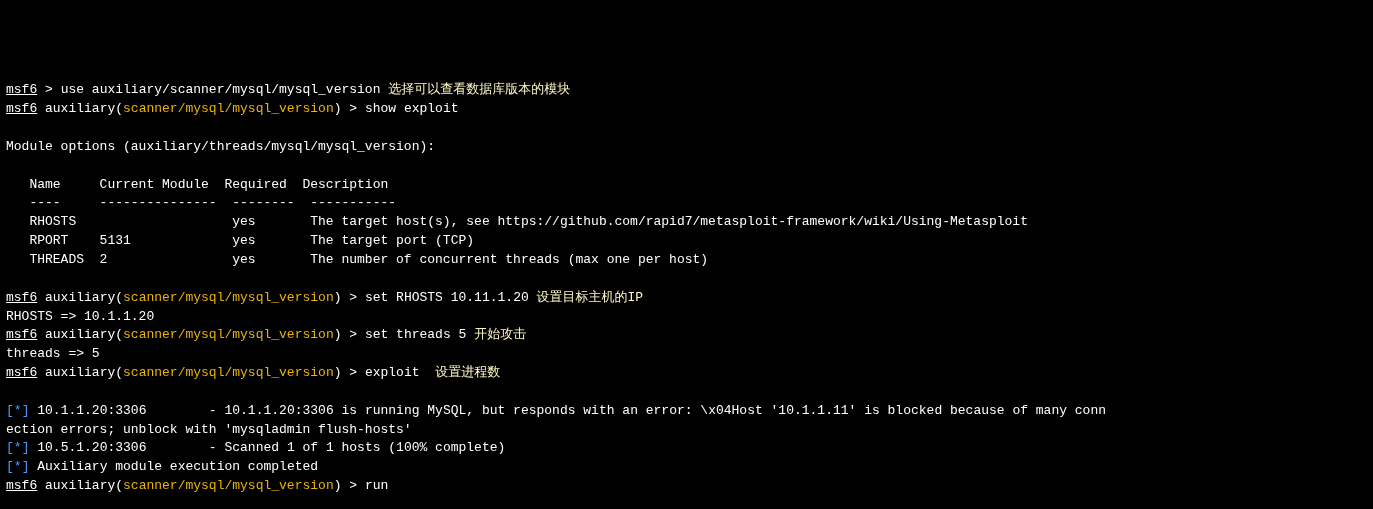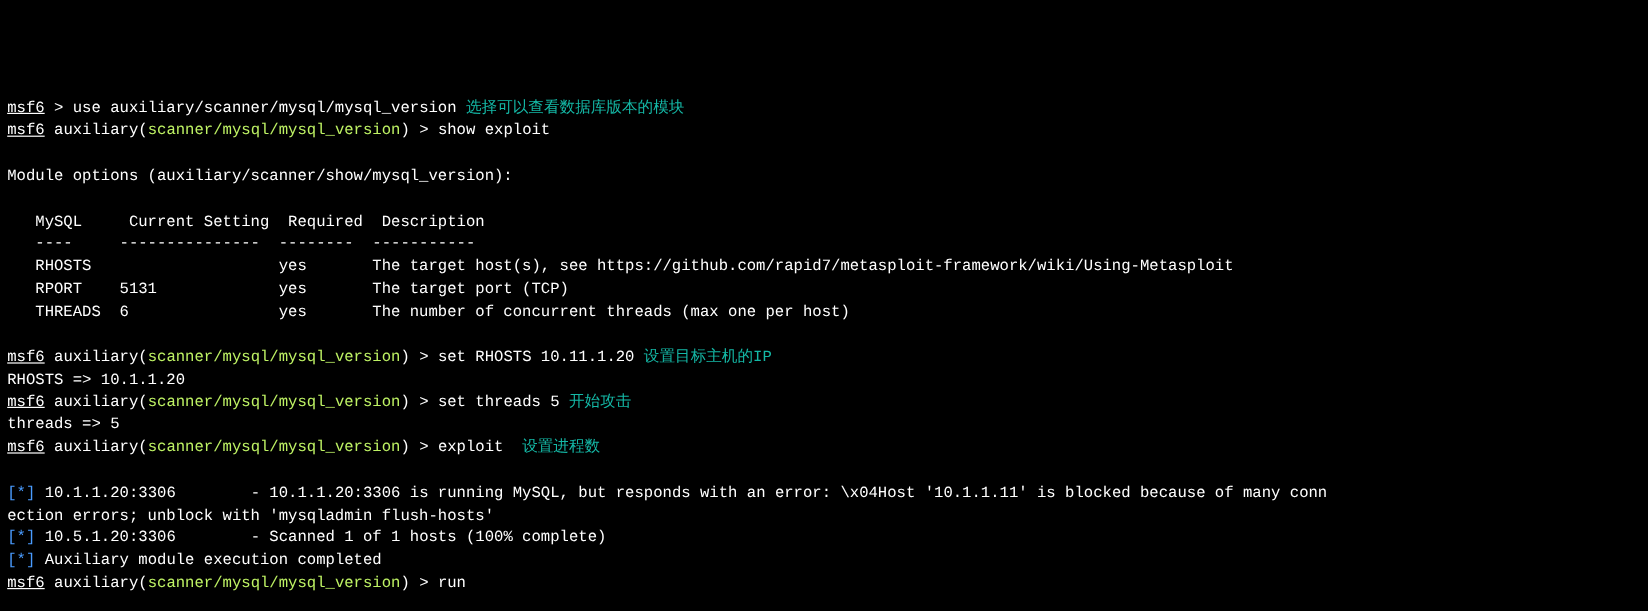--- a/index.html
+++ b/index.html
@@ -9,39 +9,39 @@
     color: #fff;
     font-family: "Consolas", "Courier New", monospace;
     font-size: 13px;
     line-height: 1.45;
     white-space: pre;
     width: 1373px;
     box-sizing: border-box;
     position: relative;
   }
   .u { text-decoration: underline; }
-  .red { color: #bef264; }
-  .yellow { color: #14b8a6; }
+  .red { color: #eab308; }
+  .yellow { color: #fef9c3; }
   .blue { color: #4a9cff; }
 </style>
 </head>
 <body>
 
 
 
 <div><span><span class="u">msf6</span><span> &gt; </span><span>use auxiliary/scanner/mysql/mysql_version </span><span class="yellow">选择可以查看数据库版本的模块</span></span>
 <span><span class="u">msf6</span><span> auxiliary(</span><span class="red">scanner/mysql/mysql_version</span><span>) &gt; </span><span>show exploit</span></span>
 
-<span>Module options (auxiliary/scanner/show/mysql_version):</span>
+<span>Module options (auxiliary/threads/mysql/mysql_version):</span>
 
-<span>   MySQL     Current Setting  Required  Description</span>
+<span>   Name     Current Module  Required  Description</span>
 <span>   ----     ---------------  --------  -----------</span>
 <span>   RHOSTS                    yes       The target host(s), see https://github.com/rapid7/metasploit-framework/wiki/Using-Metasploit</span>
 <span>   RPORT    5131             yes       The target port (TCP)</span>
-<span>   THREADS  6                yes       The number of concurrent threads (max one per host)</span>
+<span>   THREADS  2                yes       The number of concurrent threads (max one per host)</span>
 
 <span><span class="u">msf6</span><span> auxiliary(</span><span class="red">scanner/mysql/mysql_version</span><span>) &gt; </span><span>set RHOSTS 10.11.1.20 </span><span class="yellow">设置目标主机的IP</span></span>
 <span>RHOSTS =&gt; 10.1.1.20</span>
 <span><span class="u">msf6</span><span> auxiliary(</span><span class="red">scanner/mysql/mysql_version</span><span>) &gt; </span><span>set threads 5 </span><span class="yellow">开始攻击</span></span>
 <span>threads =&gt; 5</span>
 <span><span class="u">msf6</span><span> auxiliary(</span><span class="red">scanner/mysql/mysql_version</span><span>) &gt; </span><span>exploit  </span><span class="yellow">设置进程数</span></span>
 
 <span><span class="blue">[</span><span class="blue">*</span><span class="blue">] </span><span>10.1.1.20:3306        - 10.1.1.20:3306 is running MySQL, but responds with an error: \x04Host '10.1.1.11' is blocked because of many conn</span></span>
 <span>ection errors; unblock with 'mysqladmin flush-hosts'</span>
 <span><span class="blue">[</span><span class="blue">*</span><span class="blue">] </span><span>10.5.1.20:3306        - Scanned 1 of 1 hosts (100% complete)</span></span>

